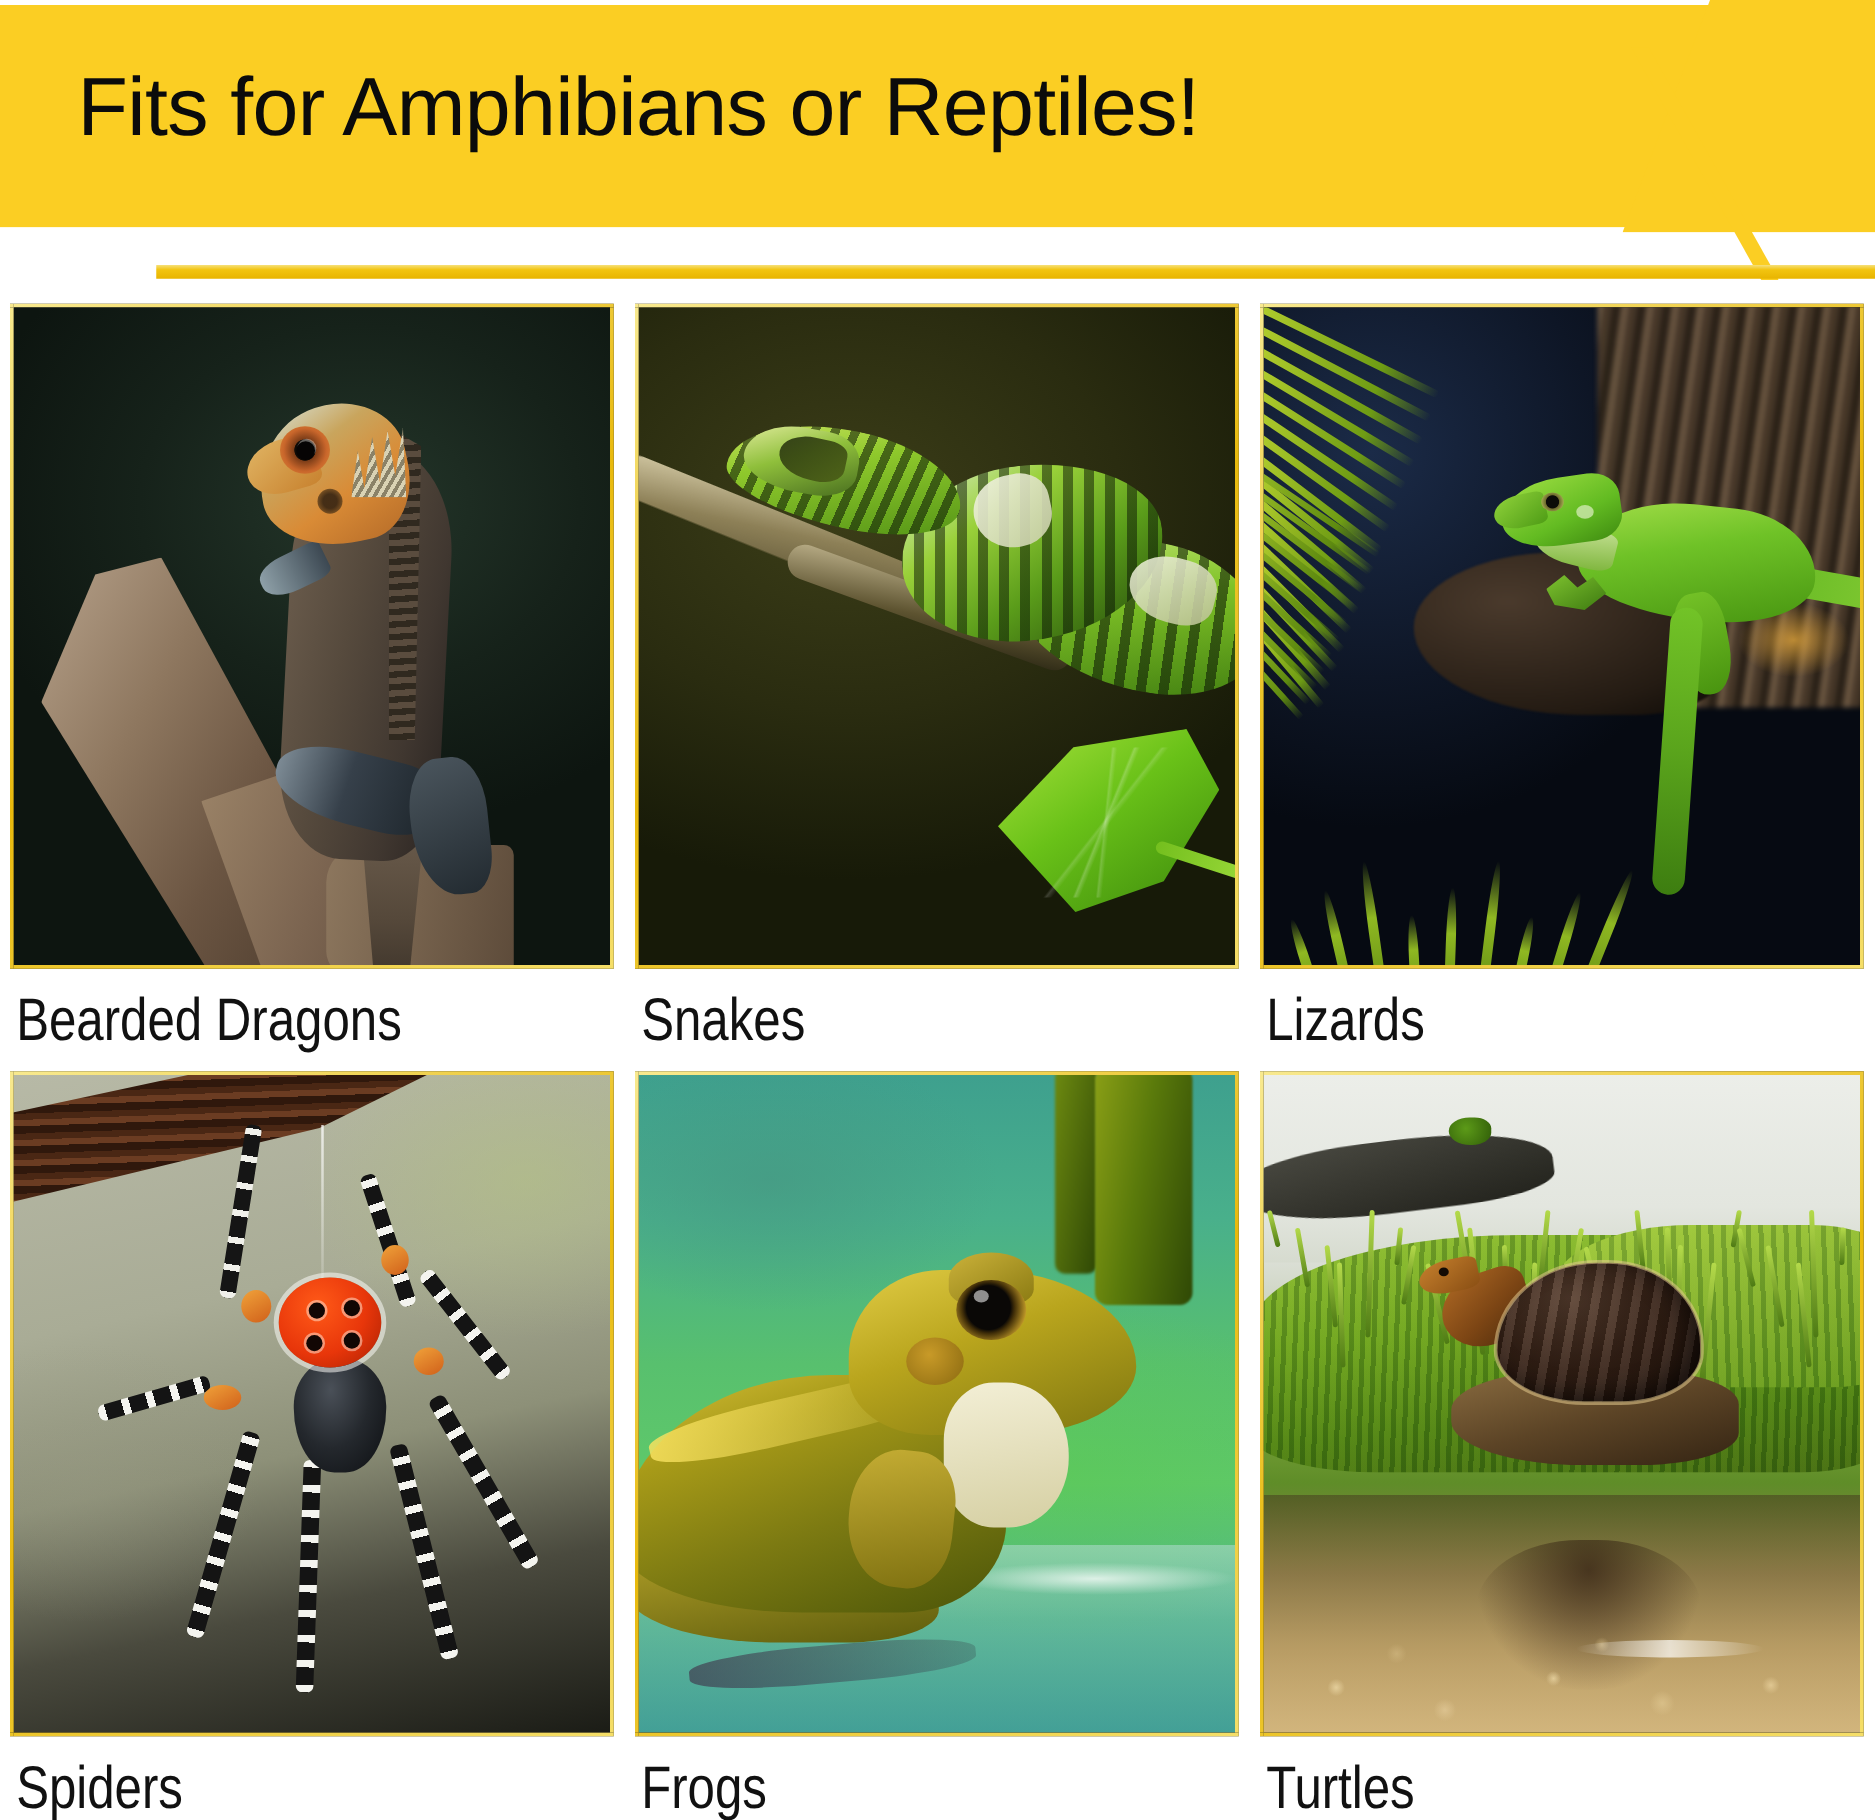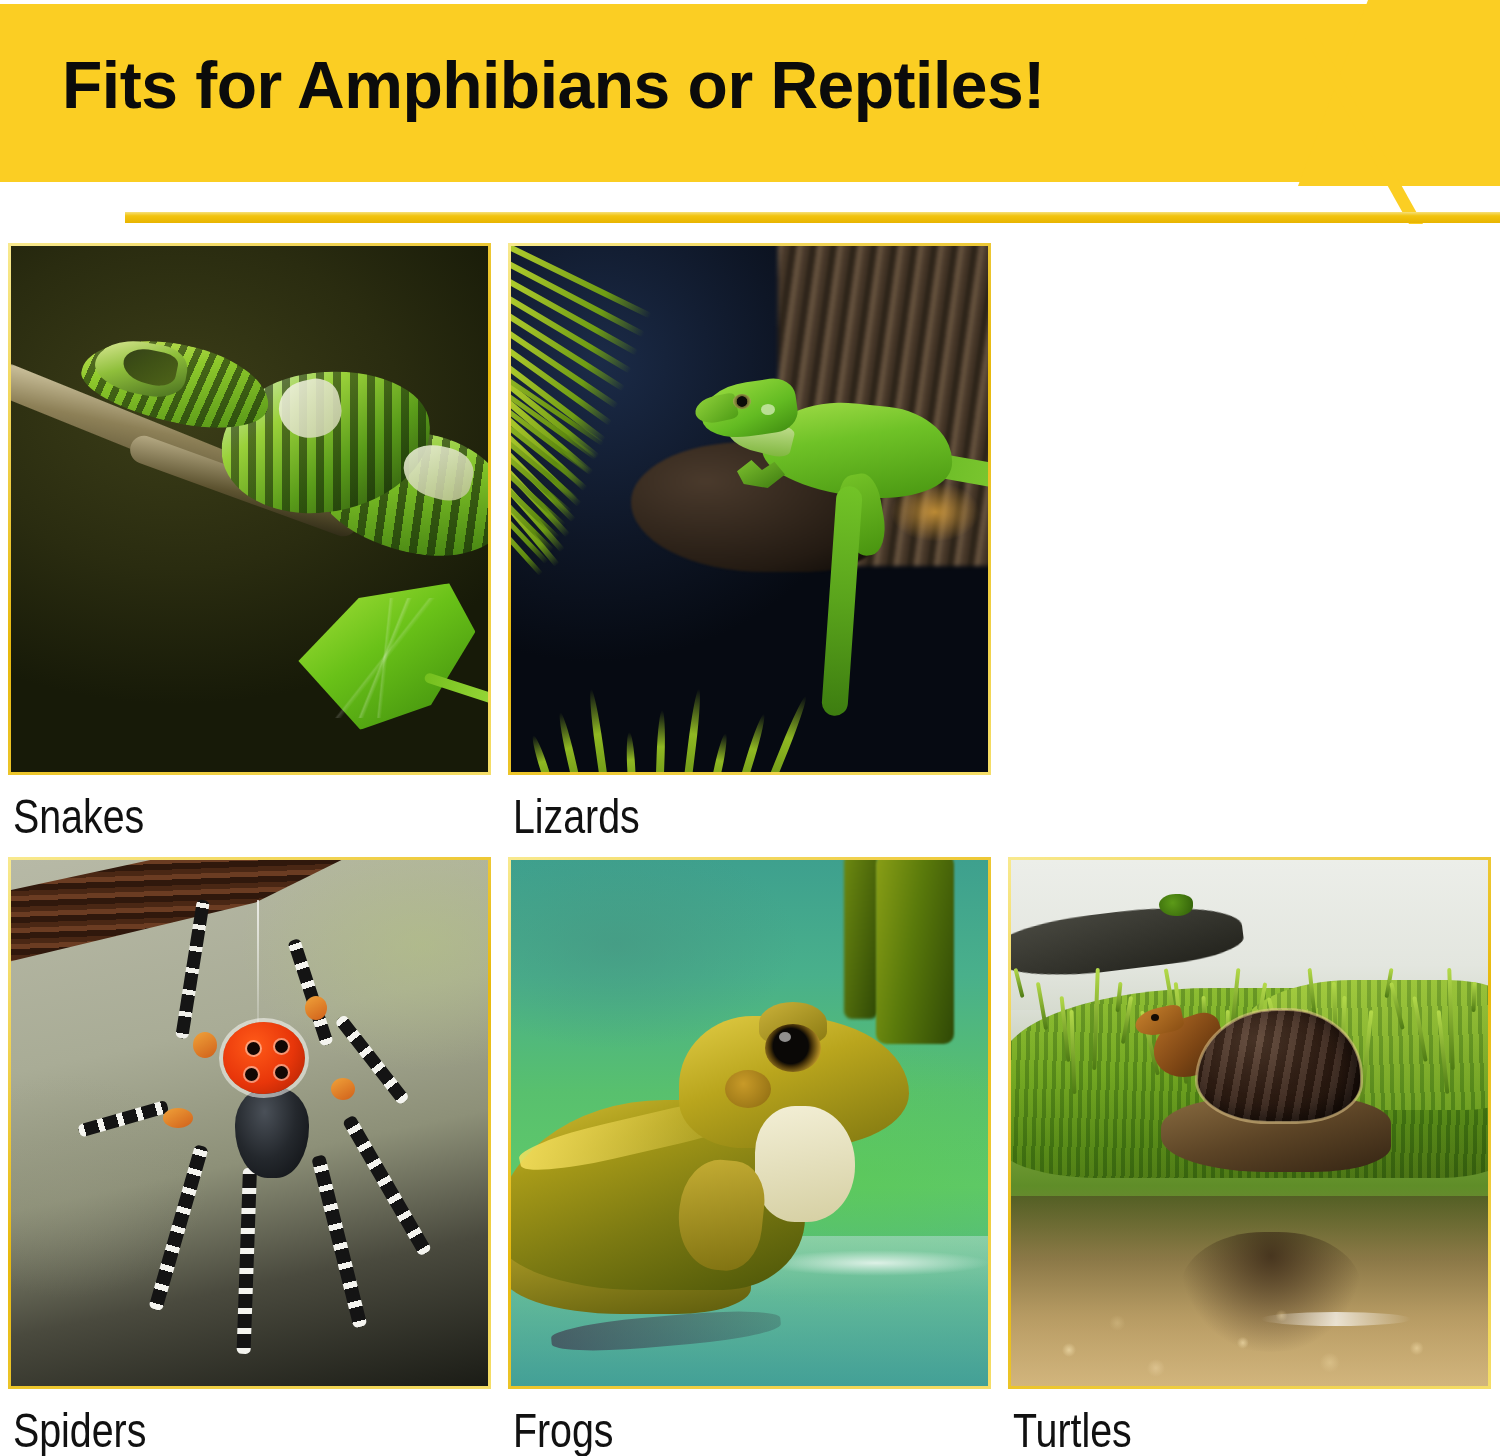--- a/index.html
+++ b/index.html
@@ -49,21 +49,21 @@
     width: 140px;
     height: 186px;
     background: #FBCE23;
     clip-path: polygon(22px 0, 36px 0, 140px 186px, 126px 186px);
   }
   .banner-title {
     position: absolute;
     left: 62px;
     top: 52px;
     font-size: 66px;
-    font-weight: bold;
+    font-weight: normal;
     color: #0b0b0b;
     letter-spacing: -0.5px;
     line-height: 1.0;
     white-space: nowrap;
   }
   .accent-bar {
     position: absolute;
     left: 125px;
     top: 212px;
     width: 1375px;
@@ -819,20 +819,43 @@
     <div class="banner-slash-a"></div>
     <div class="banner-slash-b"></div>
     <div class="banner-title">Fits for Amphibians or Reptiles!</div>
   </div>
   <div class="accent-bar"></div>
 
   <div class="grid">
 
     <div class="row row1">
 
+      <div class="cell">
+        <div class="thumb">
+          <div class="scene">
+            <div class="bd-bg"></div>
+            <div class="bd-branch"></div>
+            <div class="bd-branch2"></div>
+            <div class="bd-branch3"></div>
+            <div class="bd-tail"></div>
+            <div class="bd-body"></div>
+            <div class="bd-spines"></div>
+            <div class="bd-leg-back"></div>
+            <div class="bd-leg-back2"></div>
+            <div class="bd-leg-front"></div>
+            <div class="bd-head"></div>
+            <div class="bd-snout"></div>
+            <div class="bd-crest"></div>
+            <div class="bd-eye-ring"></div>
+            <div class="bd-eye-pupil"></div>
+            <div class="bd-eye2"></div>
+          </div>
+        </div>
+        <div class="caption">Bearded Dragons</div>
+      </div>
 
       <div class="cell">
         <div class="thumb">
           <div class="scene">
             <div class="sn-bg"></div>
             <div class="sn-branch"></div>
             <div class="sn-branch2"></div>
             <div class="sn-coil3"></div>
             <div class="sn-coil2"></div>
             <div class="sn-band2"></div>

